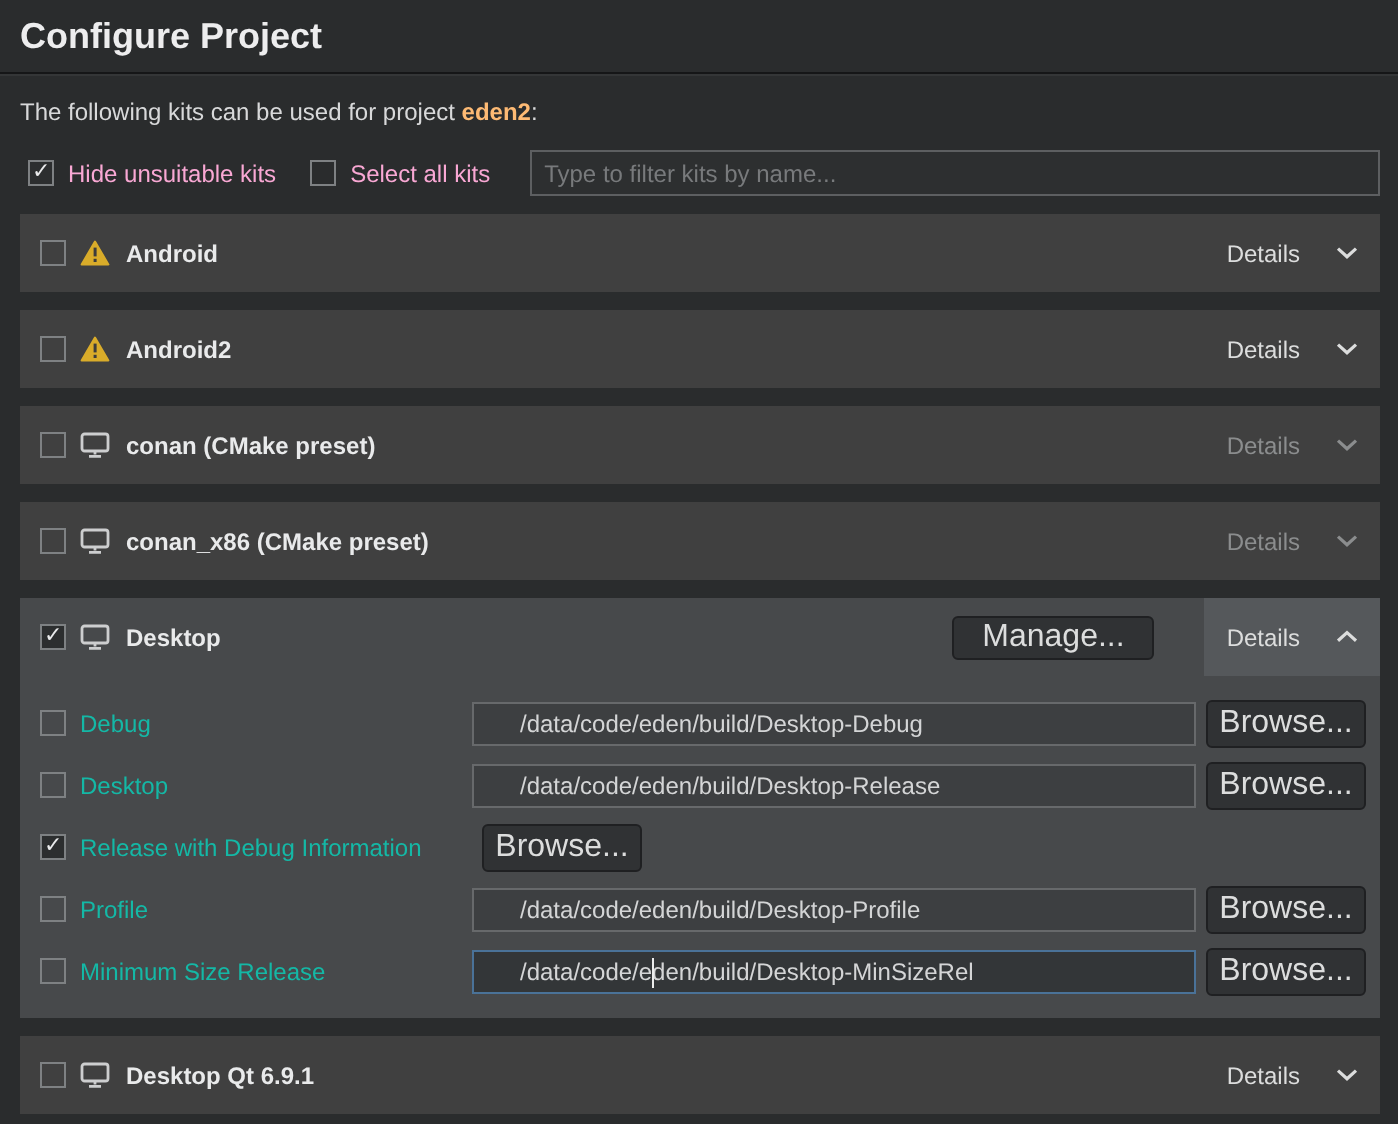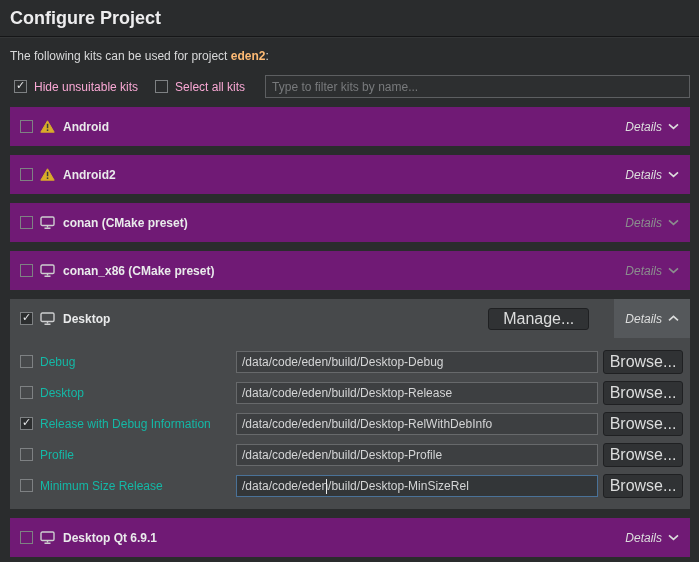--- a/index.html
+++ b/index.html
@@ -31,48 +31,48 @@
   .filter-input {
     margin-left:20px; flex:1; height:23px; box-sizing:border-box;
     background:#2d2f30; border:1px solid #5d5f61; color:#7dd3fc;
     font-family:inherit; font-size:12px; padding:0 6px; outline:none;
   }
   .filter-input::placeholder { color:#787a7c; }
 
   .kits { margin:9px 9px 0 10px; }
   .kit-row {
     display:flex; align-items:center; height:39px;
-    background:#701a75; margin-bottom:9px; padding-left:10px;
+    background:#404040; margin-bottom:9px; padding-left:10px;
   }
   .kit-icon { margin-left:7px; display:flex; flex:none; }
   .kit-name { margin-left:8px; font-weight:bold; color:#e9eaeb; white-space:nowrap; }
   .spacer { flex:1; }
   .details {
-    display:flex; align-items:center; gap:6px;
-    padding:0 11px; height:100%; color:#dcdddd; cursor:default;font-style:italic;
+    display:flex; align-items:center; gap:18px;
+    padding:0 11px; height:100%; color:#dcdddd; cursor:default;
   }
   .details.disabled { color:#8b8d8e; }
   .details.active-bg { background:#55585b; }
 
   .btn {
     background:#303234; border:1px solid #1f2022; border-radius:3px;
     color:#dcdddd; font-family:inherit; font-size:16px;
     display:flex; align-items:center; justify-content:center; box-sizing:border-box;
   }
   .manage-btn { height:22px; padding:0 14px; margin-right:25px; }
 
   .panel { background:#47494b; margin-bottom:9px; padding-bottom:8px; }
   .panel .kit-row { background:transparent; margin-bottom:0; }
   .cfg-area { margin-top:8px; }
   .cfg-row { display:flex; align-items:center; height:31px; padding-left:10px; }
   .cfg-label { margin-left:7px; width:196px; color:#14b8a6; white-space:nowrap; overflow:hidden; }
   .textfield {
     width:362px; height:22px; box-sizing:border-box; position:relative;
     background:#3d3f41; border:1px solid #67696b; color:#d4d5d6;
-    display:flex; align-items:center; padding:0 5px;
+    display:flex; align-items:center; padding:0 23px;
     white-space:nowrap; overflow:hidden;
   }
   .textfield.focused { border-color:#4a7298; background:#333638; }
   .caret { position:absolute; left:89px; top:3px; width:1px; height:15px; background:#eceded; }
   .browse-btn { margin-left:5px; width:80px; height:24px; flex:none; }
 </style>
 </head>
 <body>
 
 <div>
@@ -202,21 +202,20 @@
         <div class="cfg-row">
           <span class="checkbox"></span>
           <span class="cfg-label">Desktop</span>
           <div class="textfield">/data/code/eden/build/Desktop-Release</div>
           <button class="btn browse-btn">Browse...</button>
         </div>
 
         <div class="cfg-row">
           <span class="checkbox checked"></span>
           <span class="cfg-label">Release with Debug Information</span>
-          <div class="textfield">/data/code/eden/build/Desktop-RelWithDebInfo</div>
           <button class="btn browse-btn">Browse...</button>
         </div>
 
         <div class="cfg-row">
           <span class="checkbox"></span>
           <span class="cfg-label">Profile</span>
           <div class="textfield">/data/code/eden/build/Desktop-Profile</div>
           <button class="btn browse-btn">Browse...</button>
         </div>
 

